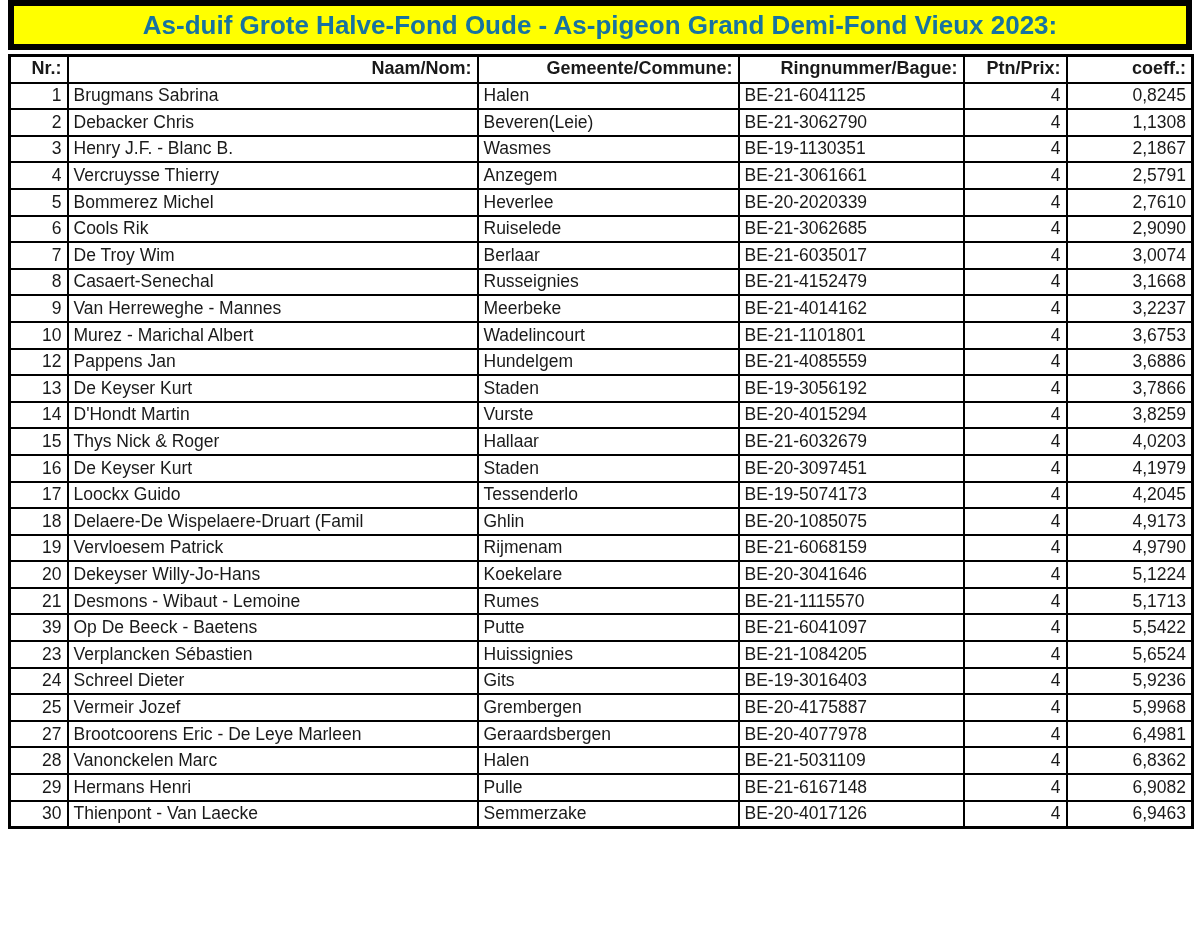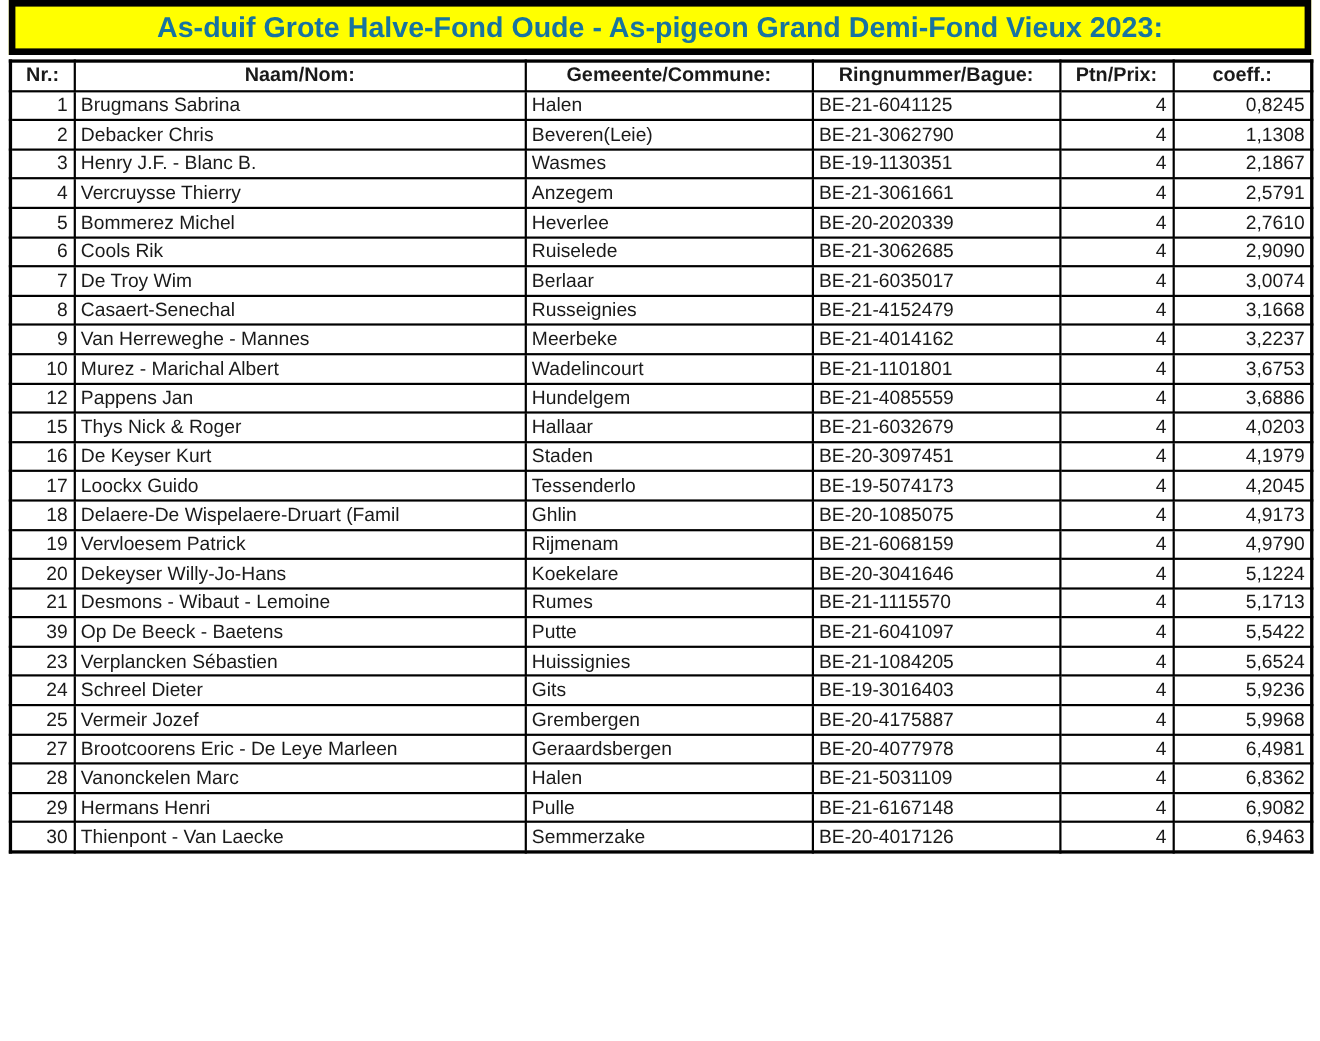--- a/index.html
+++ b/index.html
@@ -51,21 +51,21 @@
     font-size: 17.5px;
     color: #1a1a1a;
     height: 24.6px;
     padding: 0 5px;
     overflow: hidden;
     white-space: nowrap;
     vertical-align: middle;
     line-height: 1.1;
   }
   table.results th {
-    text-align: center;
+    text-align: right;
     font-weight: bold;
     font-size: 18px;
   }
   .al { text-align: left; }
   .ar { text-align: right; }
 </style>
 </head>
 <body>
 
 <div class="page">
@@ -176,20 +176,36 @@
         </tr>
         <tr>
           <td class="ar">12</td>
           <td class="al">Pappens Jan</td>
           <td class="al">Hundelgem</td>
           <td class="al">BE-21-4085559</td>
           <td class="ar">4</td>
           <td class="ar">3,6886</td>
         </tr>
         <tr>
+          <td class="ar">13</td>
+          <td class="al">De Keyser Kurt</td>
+          <td class="al">Staden</td>
+          <td class="al">BE-19-3056192</td>
+          <td class="ar">4</td>
+          <td class="ar">3,7866</td>
+        </tr>
+        <tr>
+          <td class="ar">14</td>
+          <td class="al">D'Hondt Martin</td>
+          <td class="al">Vurste</td>
+          <td class="al">BE-20-4015294</td>
+          <td class="ar">4</td>
+          <td class="ar">3,8259</td>
+        </tr>
+        <tr>
           <td class="ar">15</td>
           <td class="al">Thys Nick &amp; Roger</td>
           <td class="al">Hallaar</td>
           <td class="al">BE-21-6032679</td>
           <td class="ar">4</td>
           <td class="ar">4,0203</td>
         </tr>
         <tr>
           <td class="ar">16</td>
           <td class="al">De Keyser Kurt</td>

